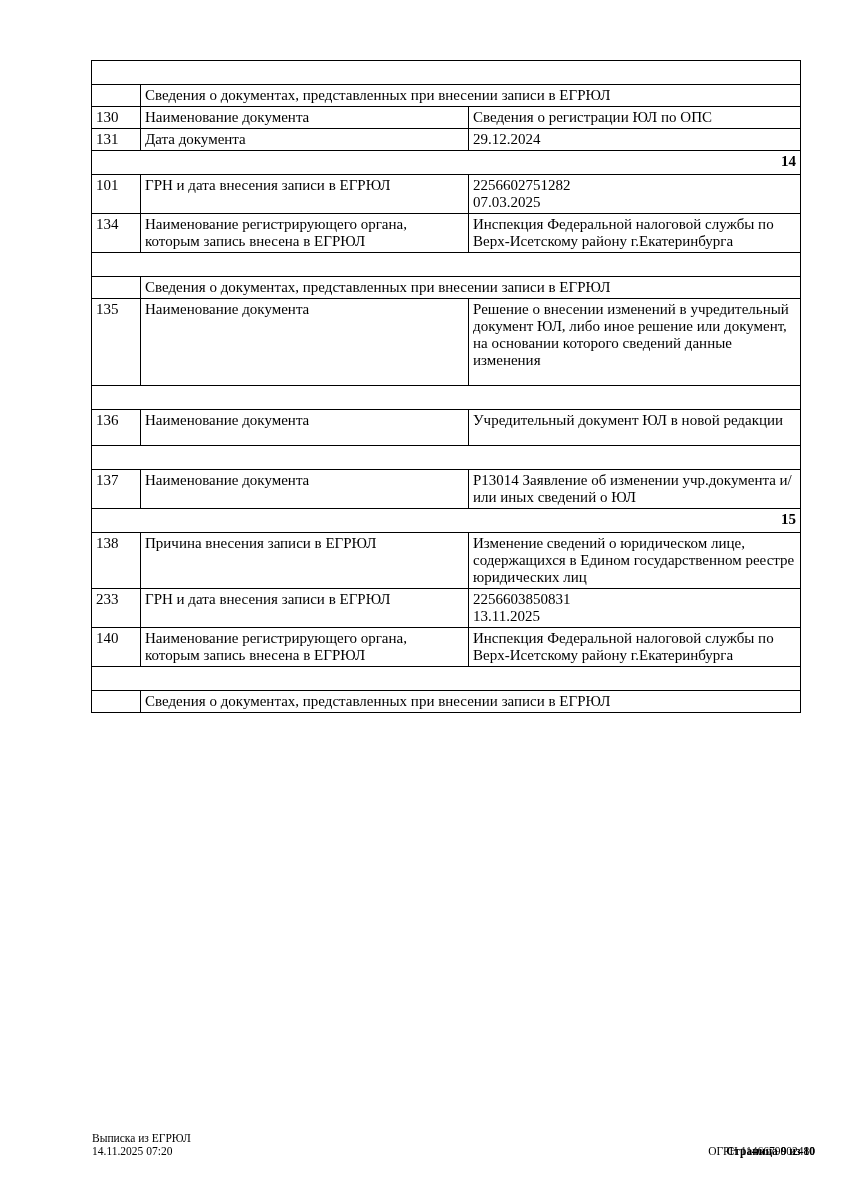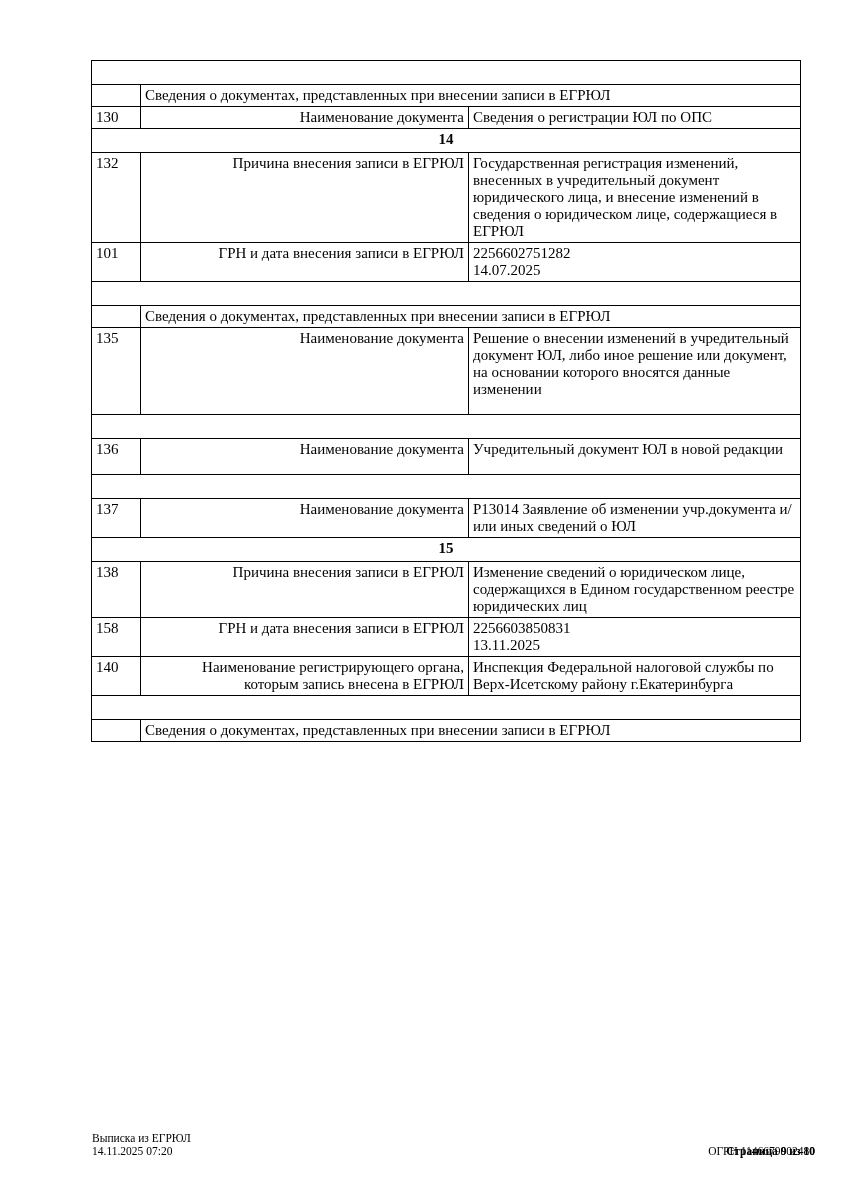--- a/index.html
+++ b/index.html
@@ -25,28 +25,28 @@
     font-size: 15px;
     line-height: 17px;
     vertical-align: top;
     padding: 2px 4px;
     overflow: hidden;
   }
   td.cell-spacer { height: 19px; padding: 0; }
   td.cell-corner { }
   td.cell-section { height: 17px; }
   td.cell-group {
-    text-align: center;
+    text-align: right;
     font-weight: bold;
     height: 19px;
     vertical-align: middle;
     padding: 1px 4px;
   }
   td.cell-num { text-align: left; padding: 2px 2px; }
-  td.cell-label { padding-left: 5px; text-align: right; }
+  td.cell-label { padding-left: 5px; }
   td.cell-value { white-space: pre-line; padding-left: 5px; }
   tr.tall td.cell-label, tr.tall td.cell-value, tr.tall td.cell-num { padding-bottom: 16px; }
 
   .footer {
     position: absolute;
     left: 80px; right: 45px; top: 1132px;
     height: 30px;
     font-size: 11.5px;
     line-height: 13px;
   }
@@ -71,45 +71,50 @@
         </tr>
         <tr class="row-section">
           <td class="cell-corner" colspan="1"></td>
           <td class="cell-section" colspan="2">Сведения о документах, представленных при внесении записи в ЕГРЮЛ</td>
         </tr>
         <tr class="row-item">
           <td class="cell-num" colspan="1">130</td>
           <td class="cell-label" colspan="1">Наименование документа</td>
           <td class="cell-value" colspan="1">Сведения о регистрации ЮЛ по ОПС</td>
         </tr>
+        <tr class="row-item">
+          <td class="cell-num" colspan="1">131</td>
+          <td class="cell-label" colspan="1">Дата документа</td>
+          <td class="cell-value" colspan="1">29.12.2024</td>
+        </tr>
         <tr class="row-group">
           <td class="cell-group" colspan="3">14</td>
-        </tr>
-        <tr class="row-item">
-          <td class="cell-num" colspan="1">132</td>
-          <td class="cell-label" colspan="1">Причина внесения записи в ЕГРЮЛ</td>
-          <td class="cell-value" colspan="1">Государственная регистрация изменений, внесенных в учредительный документ юридического лица, и внесение изменений в сведения о юридическом лице, содержащиеся в ЕГРЮЛ</td>
         </tr>
         <tr class="row-item">
           <td class="cell-num" colspan="1">101</td>
           <td class="cell-label" colspan="1">ГРН и дата внесения записи в ЕГРЮЛ</td>
           <td class="cell-value" colspan="1">2256602751282
-14.07.2025</td>
+07.03.2025</td>
+        </tr>
+        <tr class="row-item">
+          <td class="cell-num" colspan="1">134</td>
+          <td class="cell-label" colspan="1">Наименование регистрирующего органа, которым запись внесена в ЕГРЮЛ</td>
+          <td class="cell-value" colspan="1">Инспекция Федеральной налоговой службы по Верх-Исетскому району г.Екатеринбурга</td>
         </tr>
         <tr class="row-spacer">
           <td class="cell-spacer" colspan="3"></td>
         </tr>
         <tr class="row-section">
           <td class="cell-corner" colspan="1"></td>
           <td class="cell-section" colspan="2">Сведения о документах, представленных при внесении записи в ЕГРЮЛ</td>
         </tr>
         <tr class="row-item tall">
           <td class="cell-num" colspan="1">135</td>
           <td class="cell-label" colspan="1">Наименование документа</td>
-          <td class="cell-value" colspan="1">Решение о внесении изменений в учредительный документ ЮЛ, либо иное решение или документ, на основании которого вносятся данные изменении</td>
+          <td class="cell-value" colspan="1">Решение о внесении изменений в учредительный документ ЮЛ, либо иное решение или документ, на основании которого сведений данные изменения</td>
         </tr>
         <tr class="row-spacer">
           <td class="cell-spacer" colspan="3"></td>
         </tr>
         <tr class="row-item tall">
           <td class="cell-num" colspan="1">136</td>
           <td class="cell-label" colspan="1">Наименование документа</td>
           <td class="cell-value" colspan="1">Учредительный документ ЮЛ в новой редакции</td>
         </tr>
         <tr class="row-spacer">
@@ -122,21 +127,21 @@
         </tr>
         <tr class="row-group">
           <td class="cell-group" colspan="3">15</td>
         </tr>
         <tr class="row-item">
           <td class="cell-num" colspan="1">138</td>
           <td class="cell-label" colspan="1">Причина внесения записи в ЕГРЮЛ</td>
           <td class="cell-value" colspan="1">Изменение сведений о юридическом лице, содержащихся в Едином государственном реестре юридических лиц</td>
         </tr>
         <tr class="row-item">
-          <td class="cell-num" colspan="1">158</td>
+          <td class="cell-num" colspan="1">233</td>
           <td class="cell-label" colspan="1">ГРН и дата внесения записи в ЕГРЮЛ</td>
           <td class="cell-value" colspan="1">2256603850831
 13.11.2025</td>
         </tr>
         <tr class="row-item">
           <td class="cell-num" colspan="1">140</td>
           <td class="cell-label" colspan="1">Наименование регистрирующего органа, которым запись внесена в ЕГРЮЛ</td>
           <td class="cell-value" colspan="1">Инспекция Федеральной налоговой службы по Верх-Исетскому району г.Екатеринбурга</td>
         </tr>
         <tr class="row-spacer">

